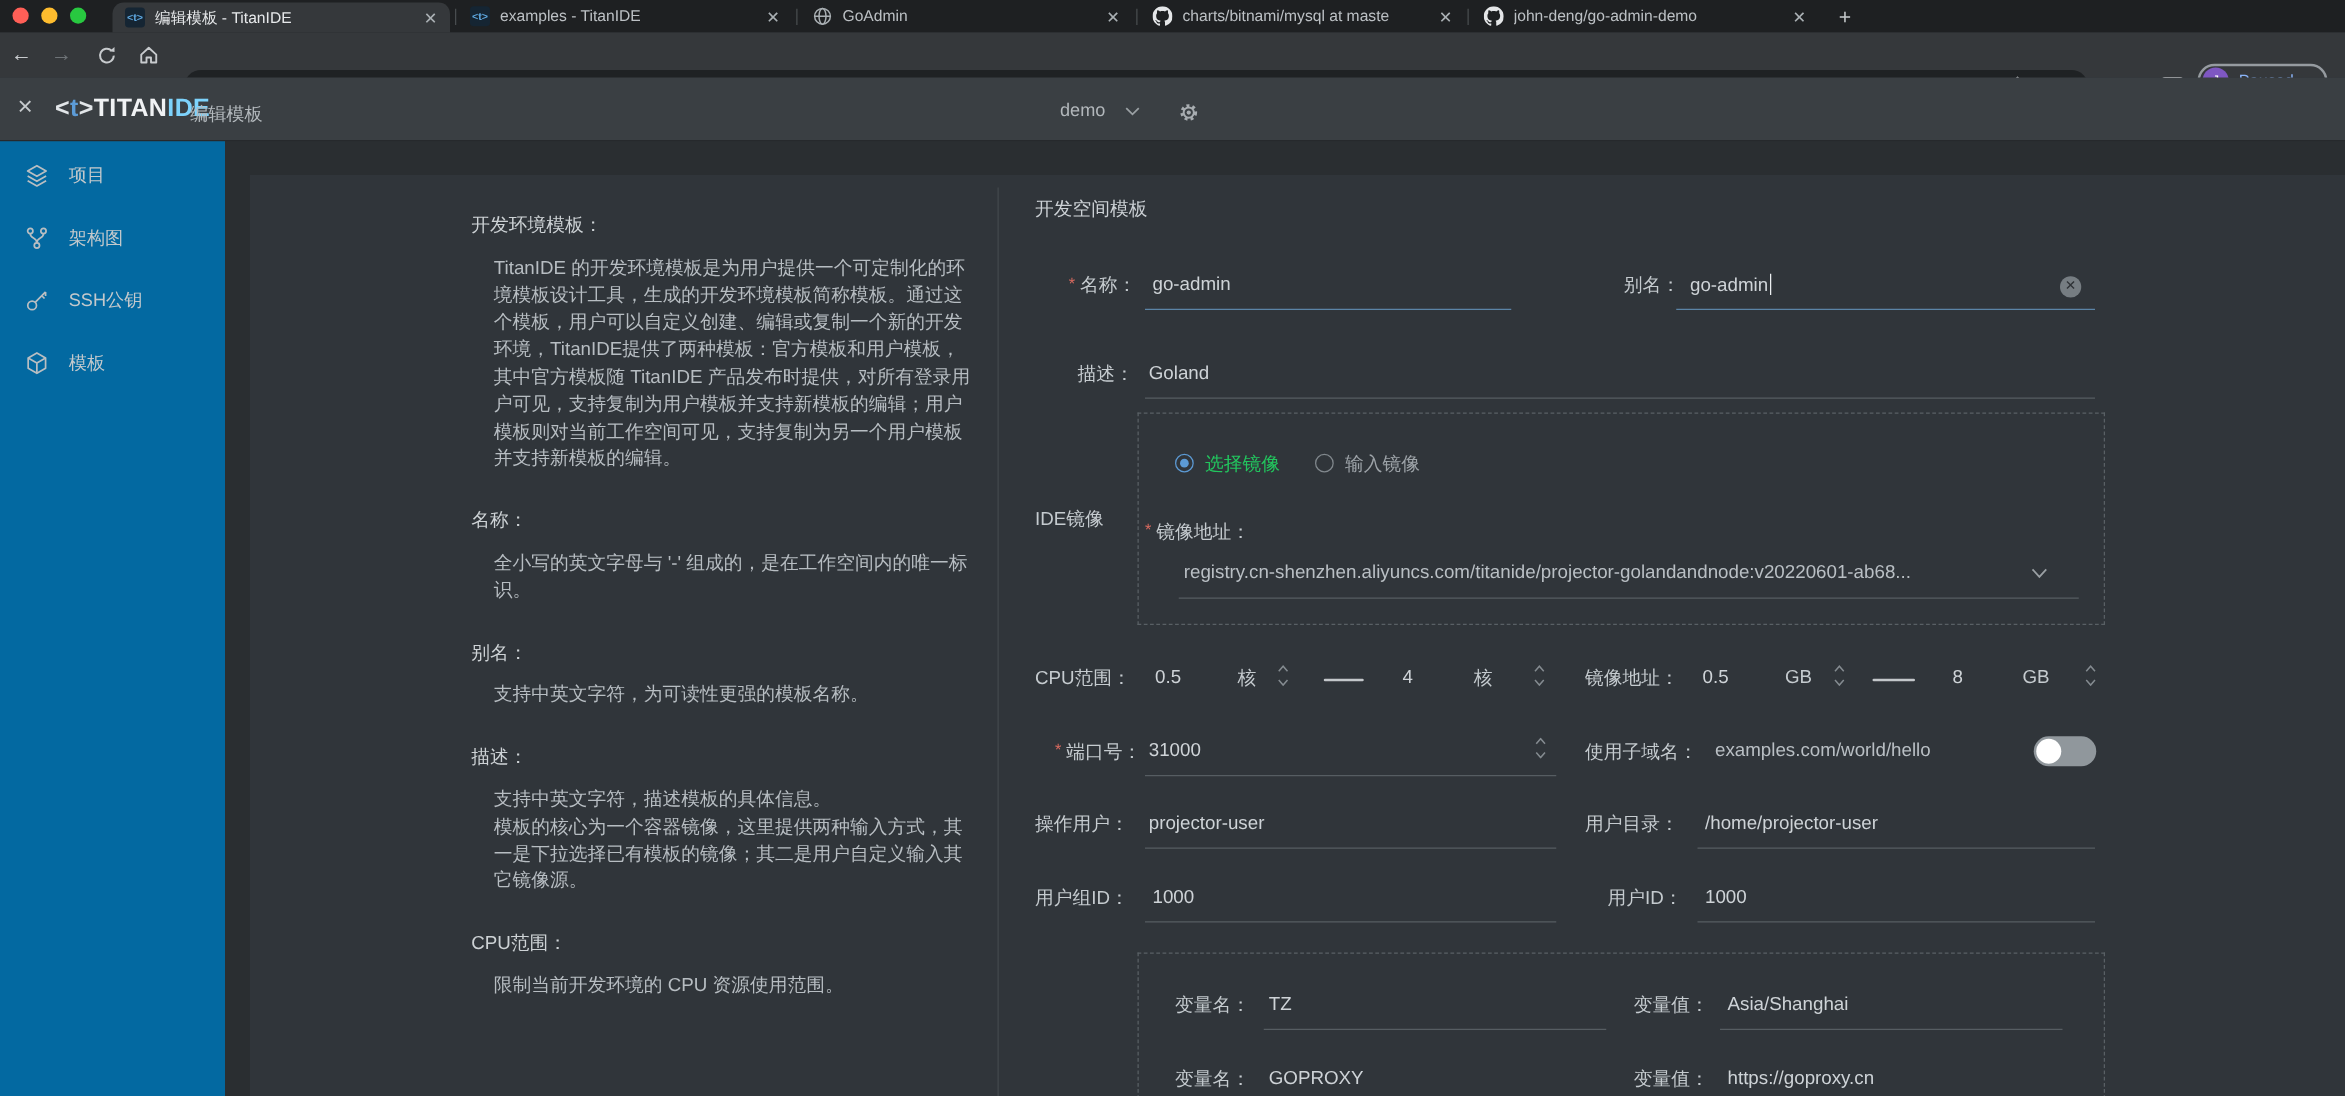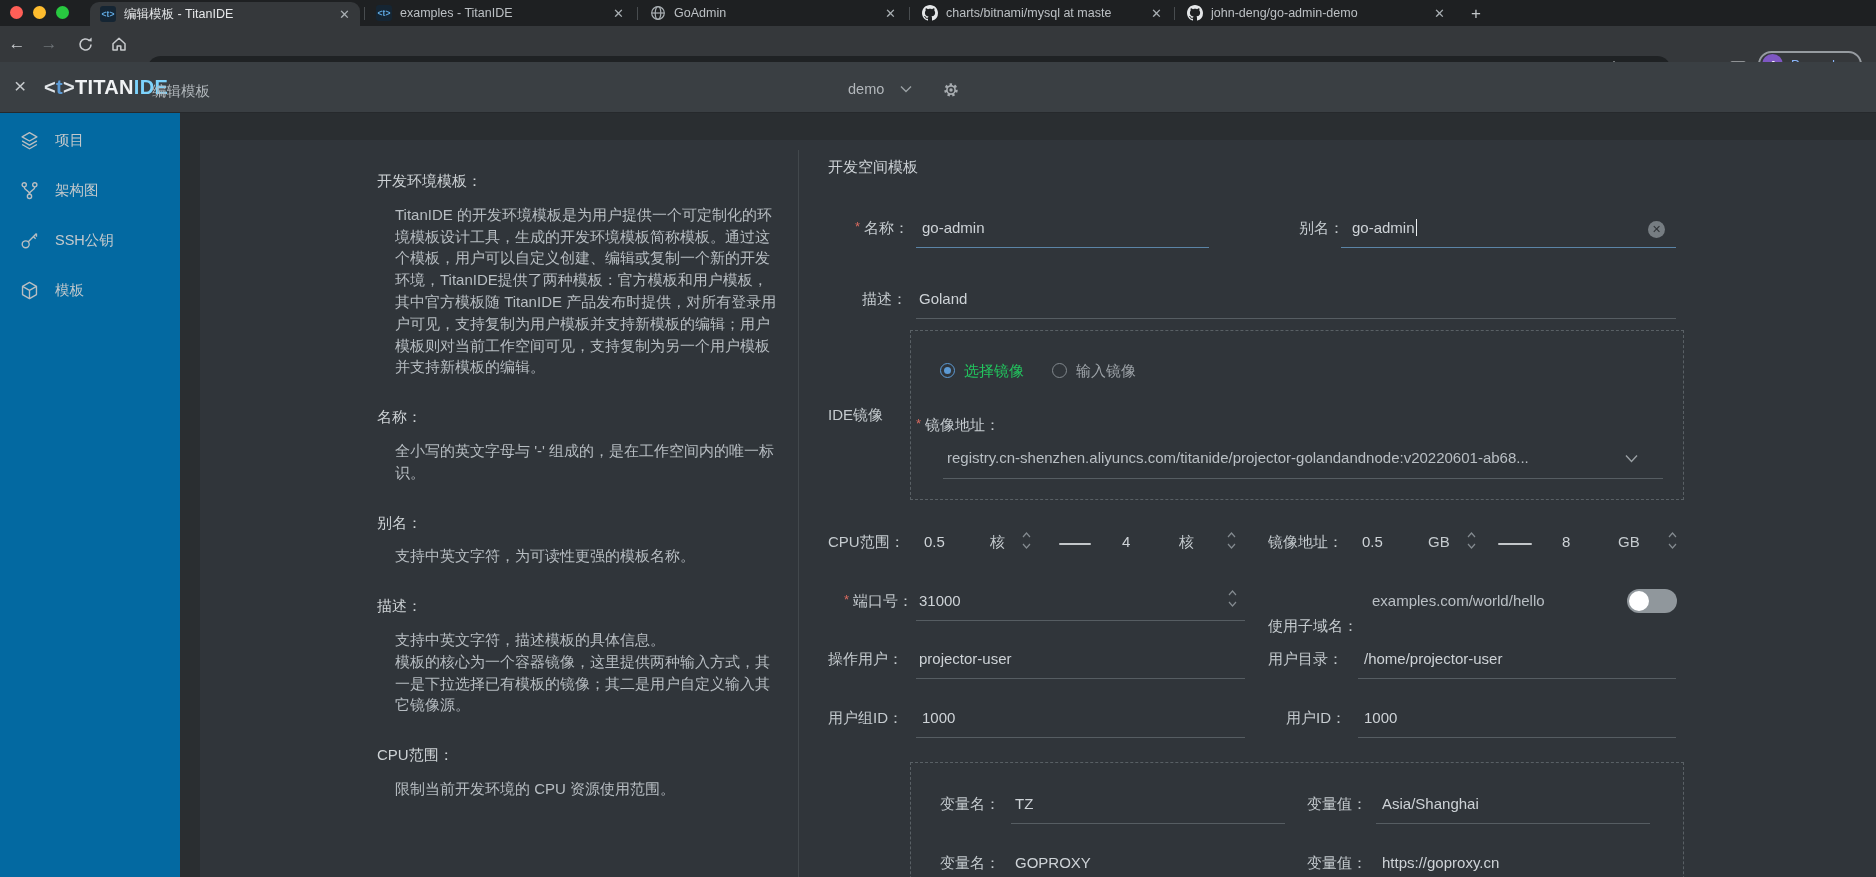--- a/index.html
+++ b/index.html
@@ -376,21 +376,21 @@
   <div class="stepper" style="left:1028px;top:450px">
     <svg width="9" height="6" viewBox="0 0 9 6">
         <path d="M1 5 4.5 1 8 5" fill="none" stroke="#848b90" stroke-width="1.2"></path>
       </svg>
     <svg width="9" height="6" viewBox="0 0 9 6">
         <path d="M1 1 4.5 5 8 1" fill="none" stroke="#848b90" stroke-width="1.2"></path>
       </svg>
   </div>
   <div class="ul" style="left:716px;top:480px;width:329px"></div>
 
-  <div class="lbl" style="left:1068px;top:477px">使用子域名：</div>
+  <div class="lbl" style="left:1068px;top:452px">使用子域名：</div>
   <div class="val muted" style="left:1172px;top:452px">examples.com/world/hello</div>
   <div class="toggle" style="left:1427px;top:449px"></div>
 
   <div class="lbl" style="left:628px;top:510px">操作用户：</div>
   <div class="val" style="left:719px;top:510px">projector-user</div>
   <div class="ul" style="left:716px;top:538px;width:329px"></div>
 
   <div class="lbl" style="left:1068px;top:510px">用户目录：</div>
   <div class="val" style="left:1164px;top:510px">/home/projector-user</div>
   <div class="ul" style="left:1158px;top:538px;width:318px"></div>

